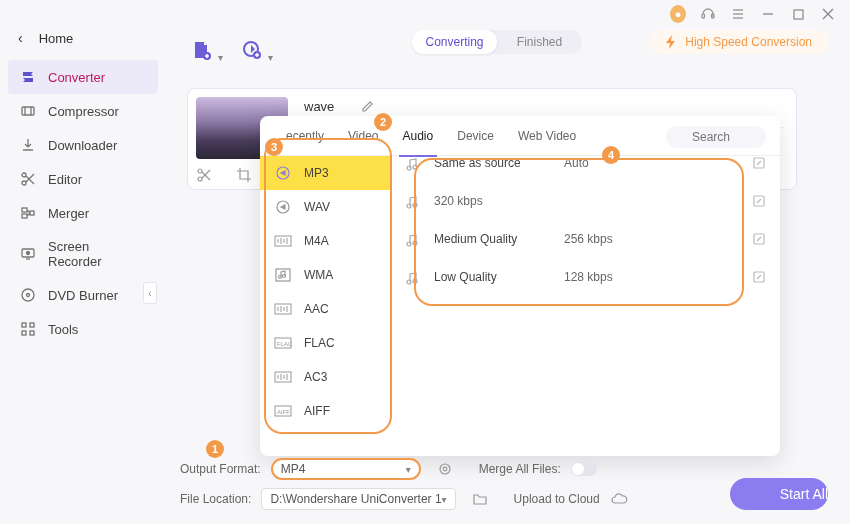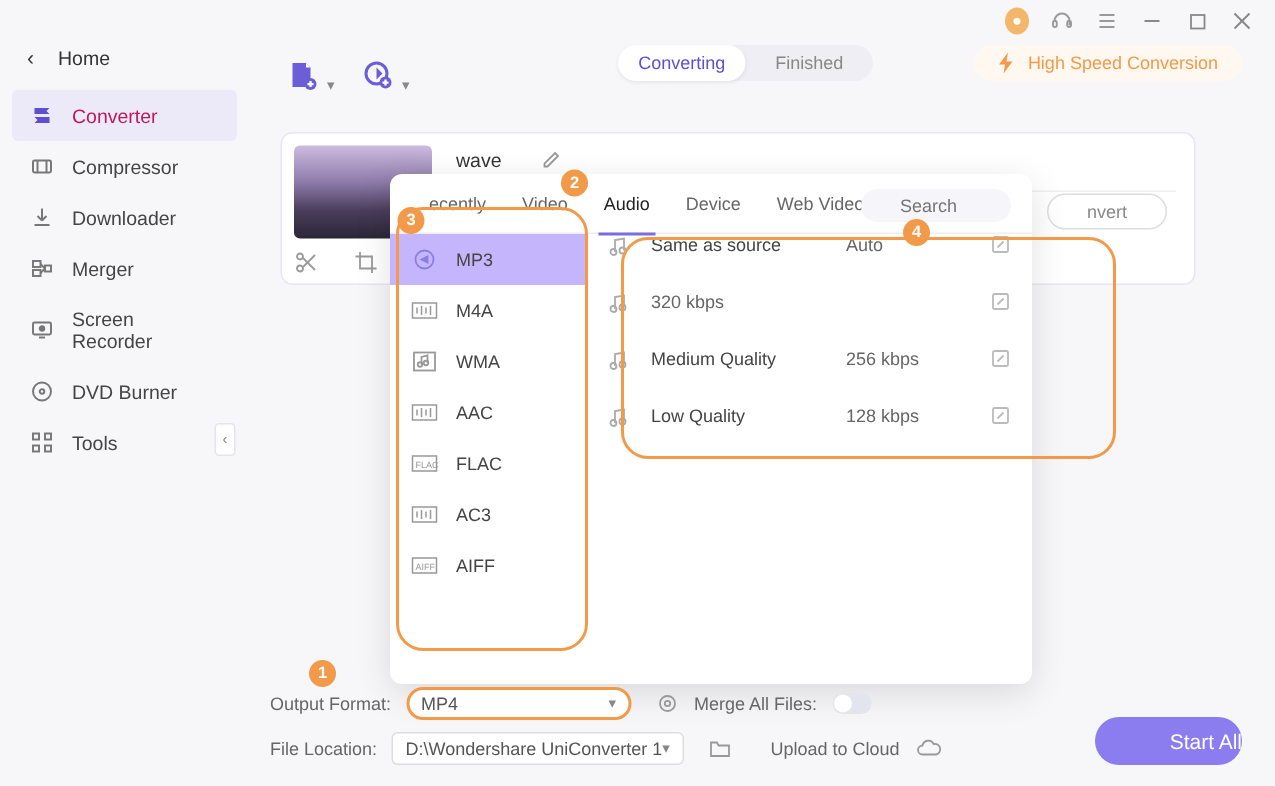--- a/index.html
+++ b/index.html
@@ -40,32 +40,32 @@
 
 
 .file-card { margin-top: 18px; margin-left: 20px; width: 610px; height: 102px; background: #fff; border: 1px solid #e8e6f4; border-radius: 8px; position: relative; }
 .thumb { position: absolute; left: 8px; top: 8px; width: 92px; height: 62px; border-radius: 4px; background: linear-gradient(180deg, #cdbbe0 0%, #8d7aa8 40%, #4a3d5c 70%, #2a2636 100%); }
 .file-title { position: absolute; left: 116px; top: 10px; display: flex; align-items: center; gap: 26px; color: #333; }
 .file-actions { position: absolute; left: 8px; bottom: 6px; display: flex; gap: 24px; color: #999; }
 .convert-btn { position: absolute; right: 18px; top: 40px; width: 80px; height: 24px; border: 1px solid #ddd; border-radius: 12px; display: flex; align-items: center; justify-content: center; color: #888; font-size: 12px; cursor: pointer; }
 .hr-sep { position: absolute; left: 116px; top: 38px; height: 1px; width: 480px; background: #eee; }
 
 
-.popover { position: absolute; left: 260px; top: 116px; width: 428px; height: 340px; background: #fff; border-radius: 8px; box-shadow: 0 6px 24px rgba(0,0,0,.12); }
+.popover { position: absolute; left: 260px; top: 116px; width: 520px; height: 340px; background: #fff; border-radius: 8px; box-shadow: 0 6px 24px rgba(0,0,0,.12); }
 .tab-row { display: flex; align-items: center; height: 40px; padding-left: 14px; border-bottom: 1px solid #eee; }
 .tab { padding: 0 12px; height: 40px; display: flex; align-items: center; cursor: pointer; color: #666; font-size: 12px; position: relative; }
 .tab.active { color: #222; font-weight: 500; }
 .tab.active::after { content: ""; position: absolute; bottom: -1px; left: 8px; right: 8px; height: 2px; background: #7a6de0; }
 .search { position: absolute; right: 14px; top: 10px; width: 100px; height: 22px; border: none; background: #f6f6fa; border-radius: 11px; padding: 0 10px 0 26px; font-size: 12px; color: #7f1d1d; }
 .search-ico-wrap { position: absolute; right: 98px; top: 14px; color: #bbb; pointer-events: none; }
 
 .pop-body { display: flex; height: calc(100% - 40px); }
 .fmt-col { width: 130px; overflow-y: auto; }
 .fmt-item { display: flex; align-items: center; gap: 12px; padding: 10px 14px; cursor: pointer; font-size: 12px; color: #444; }
-.fmt-item.sel { background: #c4b5fd; }
+.fmt-item.sel { background: #fde047; }
 .fmt-ico { width: 18px; height: 14px; display: inline-flex; align-items: center; justify-content: center; }
 
 .q-col { flex: 1; padding-top: 0; }
 .q-row { display: flex; align-items: flex-start; height: 38px; padding: 0 14px; font-size: 12px; color: #444; cursor: pointer; }
 .q-row .q-ico { width: 18px; margin-right: 12px; color: #aaa; }
 .q-row .q-name { flex: 0 0 130px; }
 .q-row .q-val { flex: 1; color: #666; }
 .q-row .q-edit { color: #bbb; }
 
 
@@ -156,20 +156,31 @@
     <span class="sb-ico">
         <svg width="16" height="16" viewBox="0 0 16 16" fill="none" stroke="#777" stroke-width="1.3">
           <path d="M8 2v8m0 0l-3-3m3 3l3-3M3 13h10"></path>
         </svg>
       </span>
     <span>Downloader</span>
   </div>
   <div class="sb-item">
     <span class="sb-ico">
         <svg width="16" height="16" viewBox="0 0 16 16" fill="none" stroke="#777" stroke-width="1.3">
+          <circle cx="4" cy="4" r="2"></circle>
+          <circle cx="4" cy="12" r="2"></circle>
+          <line x1="6" y1="5" x2="14" y2="13"></line>
+          <line x1="6" y1="11" x2="14" y2="3"></line>
+        </svg>
+      </span>
+    <span>Editor</span>
+  </div>
+  <div class="sb-item">
+    <span class="sb-ico">
+        <svg width="16" height="16" viewBox="0 0 16 16" fill="none" stroke="#777" stroke-width="1.3">
           <rect x="2" y="3" width="5" height="4"></rect>
           <rect x="2" y="9" width="5" height="4"></rect>
           <rect x="10" y="6" width="4" height="4"></rect>
           <line x1="7" y1="5" x2="10" y2="8"></line>
           <line x1="7" y1="11" x2="10" y2="8"></line>
         </svg>
       </span>
     <span>Merger</span>
   </div>
   <div class="sb-item">
@@ -310,20 +321,29 @@
           <span class="fmt-ico">
             <svg width="16" height="16" viewBox="0 0 16 16" fill="none" stroke="#8a7fe0" stroke-width="1.2">
               <circle cx="8" cy="8" r="6"></circle>
               <path d="M6 8l4-2v4z" fill="#8a7fe0"></path>
             </svg>
           </span>
           <span>MP3</span>
         </div>
       <div class="fmt-item">
           <span class="fmt-ico">
+            <svg width="16" height="16" viewBox="0 0 16 16" fill="none" stroke="#999" stroke-width="1.2">
+              <circle cx="8" cy="8" r="6"></circle>
+              <path d="M6 8l4-2v4z" fill="#999"></path>
+            </svg>
+          </span>
+          <span>WAV</span>
+        </div>
+      <div class="fmt-item">
+          <span class="fmt-ico">
             <svg width="18" height="12" viewBox="0 0 18 12" fill="none" stroke="#999" stroke-width="1">
               <rect x="1" y="1" width="16" height="10"></rect>
               <line x1="4" y1="4" x2="4" y2="8"></line>
               <line x1="7" y1="3" x2="7" y2="9"></line>
               <line x1="10" y1="4" x2="10" y2="8"></line>
               <line x1="13" y1="3" x2="13" y2="9"></line>
             </svg>
           </span>
           <span>M4A</span>
         </div>
@@ -466,21 +486,21 @@
     <span class="dd dd-of hl">
         <span>MP4</span>
         <span style="font-size:10px;color:#888">▾</span>
       </span>
     <span style="margin-left:6px">
         <svg width="16" height="16" viewBox="0 0 16 16" fill="none" stroke="#999" stroke-width="1.2">
           <circle cx="8" cy="8" r="5"></circle>
           <circle cx="8" cy="8" r="1.8"></circle>
         </svg>
       </span>
-    <span style="">Merge All Files:</span>
+    <span style="margin-left:16px">Merge All Files:</span>
     <span class="toggle"></span>
   </div>
   <div class="b-row" style="margin-top:4px">
     <span>File Location:</span>
     <span class="dd">
         <span>D:\Wondershare UniConverter 1</span>
         <span style="font-size:10px;color:#888">▾</span>
       </span>
     <span style="margin-left:6px">
         <svg width="16" height="14" viewBox="0 0 16 14" fill="none" stroke="#999" stroke-width="1.2">

